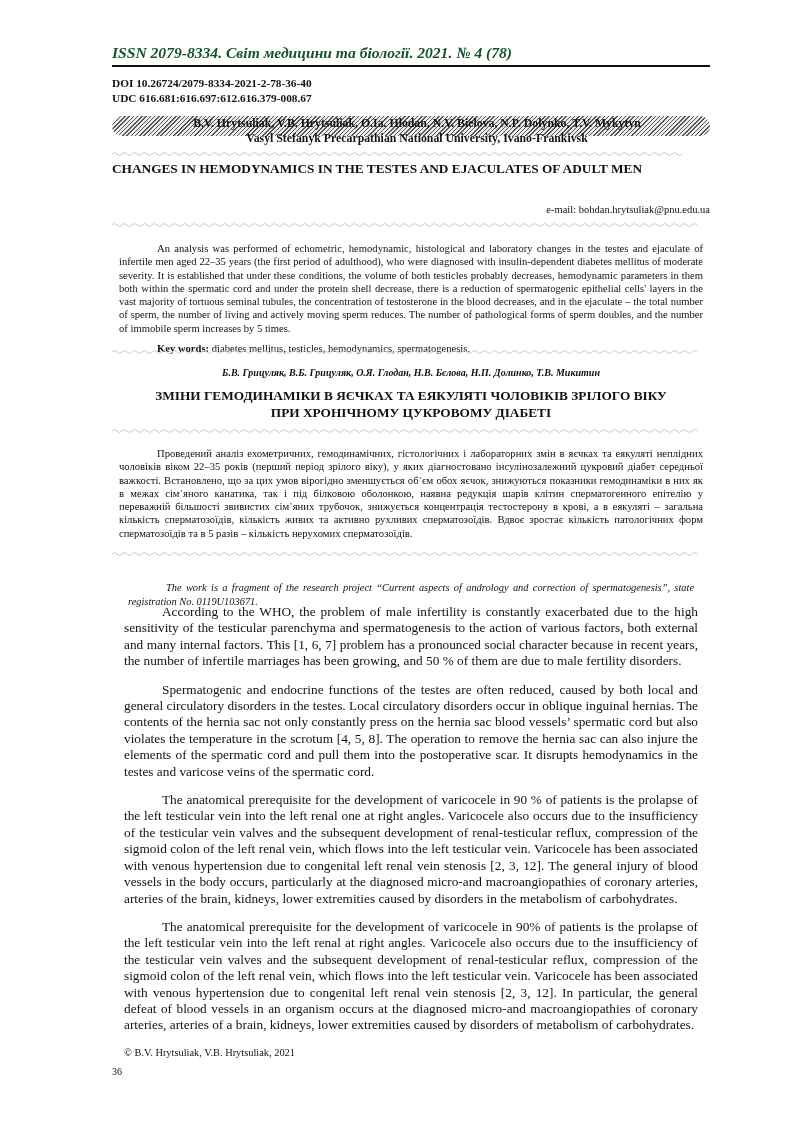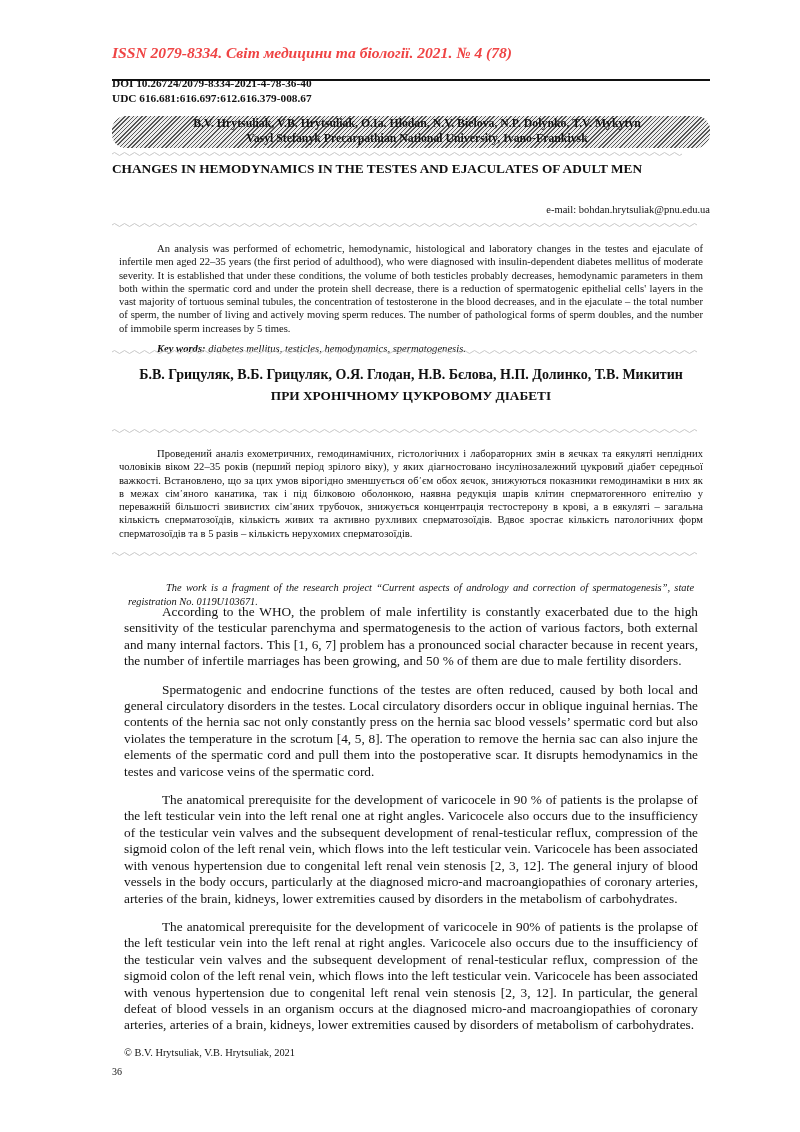--- a/index.html
+++ b/index.html
@@ -1,44 +1,44 @@
 <!DOCTYPE html>
 <html><head>
 <meta charset="utf-8">
 <style>
   html, body { margin: 0; padding: 0; background: #ffffff; }
   body { width: 800px; height: 1132px; position: relative; overflow: hidden;
          font-family: "Liberation Serif", serif; color: #111; }
   .page { position: absolute; left: 112px; top: 0; width: 598px; }
 
   .running-head { position: absolute; top: 44px; left: 0; width: 598px;
-                  font-style: italic; font-weight: bold; font-size: 15.6px; color: #ef4444;
-                  border-bottom: 2.5px solid #111; padding-bottom: 17px; white-space: nowrap; }
+                  font-style: italic; font-weight: bold; font-size: 15.6px; color: #14532d;
+                  border-bottom: 2.5px solid #111; padding-bottom: 3px; white-space: nowrap; }
   .ids { position: absolute; top: 76px; left: 0; font-weight: bold; font-size: 11.3px; line-height: 15px; }
 
-  .authors-band { position: absolute; top: 116px; left: 0; width: 598px; height: 32px;
+  .authors-band { position: absolute; top: 116px; left: 0; width: 598px; height: 20px;
     background: repeating-linear-gradient(135deg, #555 0px, #555 1px, #ececec 1px, #ececec 3px);
     text-align: center; font-weight: bold; font-size: 11.8px; line-height: 15px; color: #111; border-radius: 14px; }
   .authors-band div { padding-left: 12px; }
 
   .title-en { position: absolute; top: 160px; left: 0; width: 598px; text-align: left;
               font-weight: bold; font-size: 13.3px; line-height: 17px; }
   .email { position: absolute; top: 204px; right: 0; font-size: 10.5px; }
 
   .wave { position: absolute; left: 0; width: 598px; height: 6px; overflow: hidden; }
   .wave svg { display: block; }
 
   .abstract { position: absolute; left: 0; width: 598px; font-size: 10.6px; line-height: 13.3px;
               text-align: justify; }
   .abstract p { margin: 7px; text-indent: 38px; }
-  .abstract .kw { text-indent: 38px; font-style: italic; }
+  .abstract .kw { text-indent: 38px; }
   .abstract b { font-weight: bold; }
 
   .authors-ua { position: absolute; top: 367px; left: 0; width: 598px; text-align: center;
-                font-weight: bold; font-size: 14px; }
+                font-weight: bold; font-size: 10px; font-style: italic; }
   .title-ua { position: absolute; top: 387px; left: 0; width: 598px; text-align: center;
               font-weight: bold; font-size: 13.3px; line-height: 17px; }
 
   .note { position: absolute; top: 565px; left: 0; width: 598px; font-style: italic; font-size: 10.4px;
           line-height: 14px; text-align: justify; }
   .note p { margin: 16px; text-indent: 38px; }
 
   .body-text { position: absolute; top: 592px; left: 0; width: 598px; font-size: 13.3px;
                line-height: 16.4px; text-align: justify; }
   .body-text p { margin: 12px; text-indent: 38px; }
@@ -47,21 +47,21 @@
   .page-num { position: absolute; top: 1066px; left: 0; width: 598px; text-align: left; font-size: 10px; }
 </style>
 </head>
 <body>
 
 <div class="page">
 
   <div class="running-head">ISSN 2079-8334. Світ медицини та біології. 2021. № 4 (78)</div>
 
   <div class="ids">
-    <div>DOI 10.26724/2079-8334-2021-4-78-36-40</div>
+    <div>DOI 10.26724/2079-8334-2021-2-78-36-40</div>
     <div>UDC 616.681:616.697:612.616.379-008.67</div>
   </div>
 
   <div class="authors-band">
     <div>B.V. Hrytsuliak, V.B. Hrytsuliak, O.Ia. Hlodan, N.V. Bielova, N.P. Dolynko, T.V. Mykytyn</div>
     <div>Vasyl Stefanyk Precarpathian National University, Ivano-Frankivsk</div>
   </div>
 
   <div class="wave" style="top:151px">
     <svg width="598" height="6">
@@ -88,20 +88,21 @@
 
   <div class="wave" style="top:349px">
     <svg width="598" height="6">
         <use href="#wv"></use>
       </svg>
   </div>
 
   <div class="authors-ua">Б.В. Грицуляк, В.Б. Грицуляк, О.Я. Глодан, Н.В. Бєлова, Н.П. Долинко, Т.В. Микитин</div>
 
   <div class="title-ua">
+    <div>ЗМІНИ ГЕМОДИНАМІКИ В ЯЄЧКАХ ТА ЕЯКУЛЯТІ ЧОЛОВІКІВ ЗРІЛОГО ВІКУ</div>
     <div>ПРИ ХРОНІЧНОМУ ЦУКРОВОМУ ДІАБЕТІ</div>
   </div>
 
   <div class="wave" style="top:428px">
     <svg width="598" height="6">
         <use href="#wv"></use>
       </svg>
   </div>
 
   <div class="abstract" style="top:440px">

